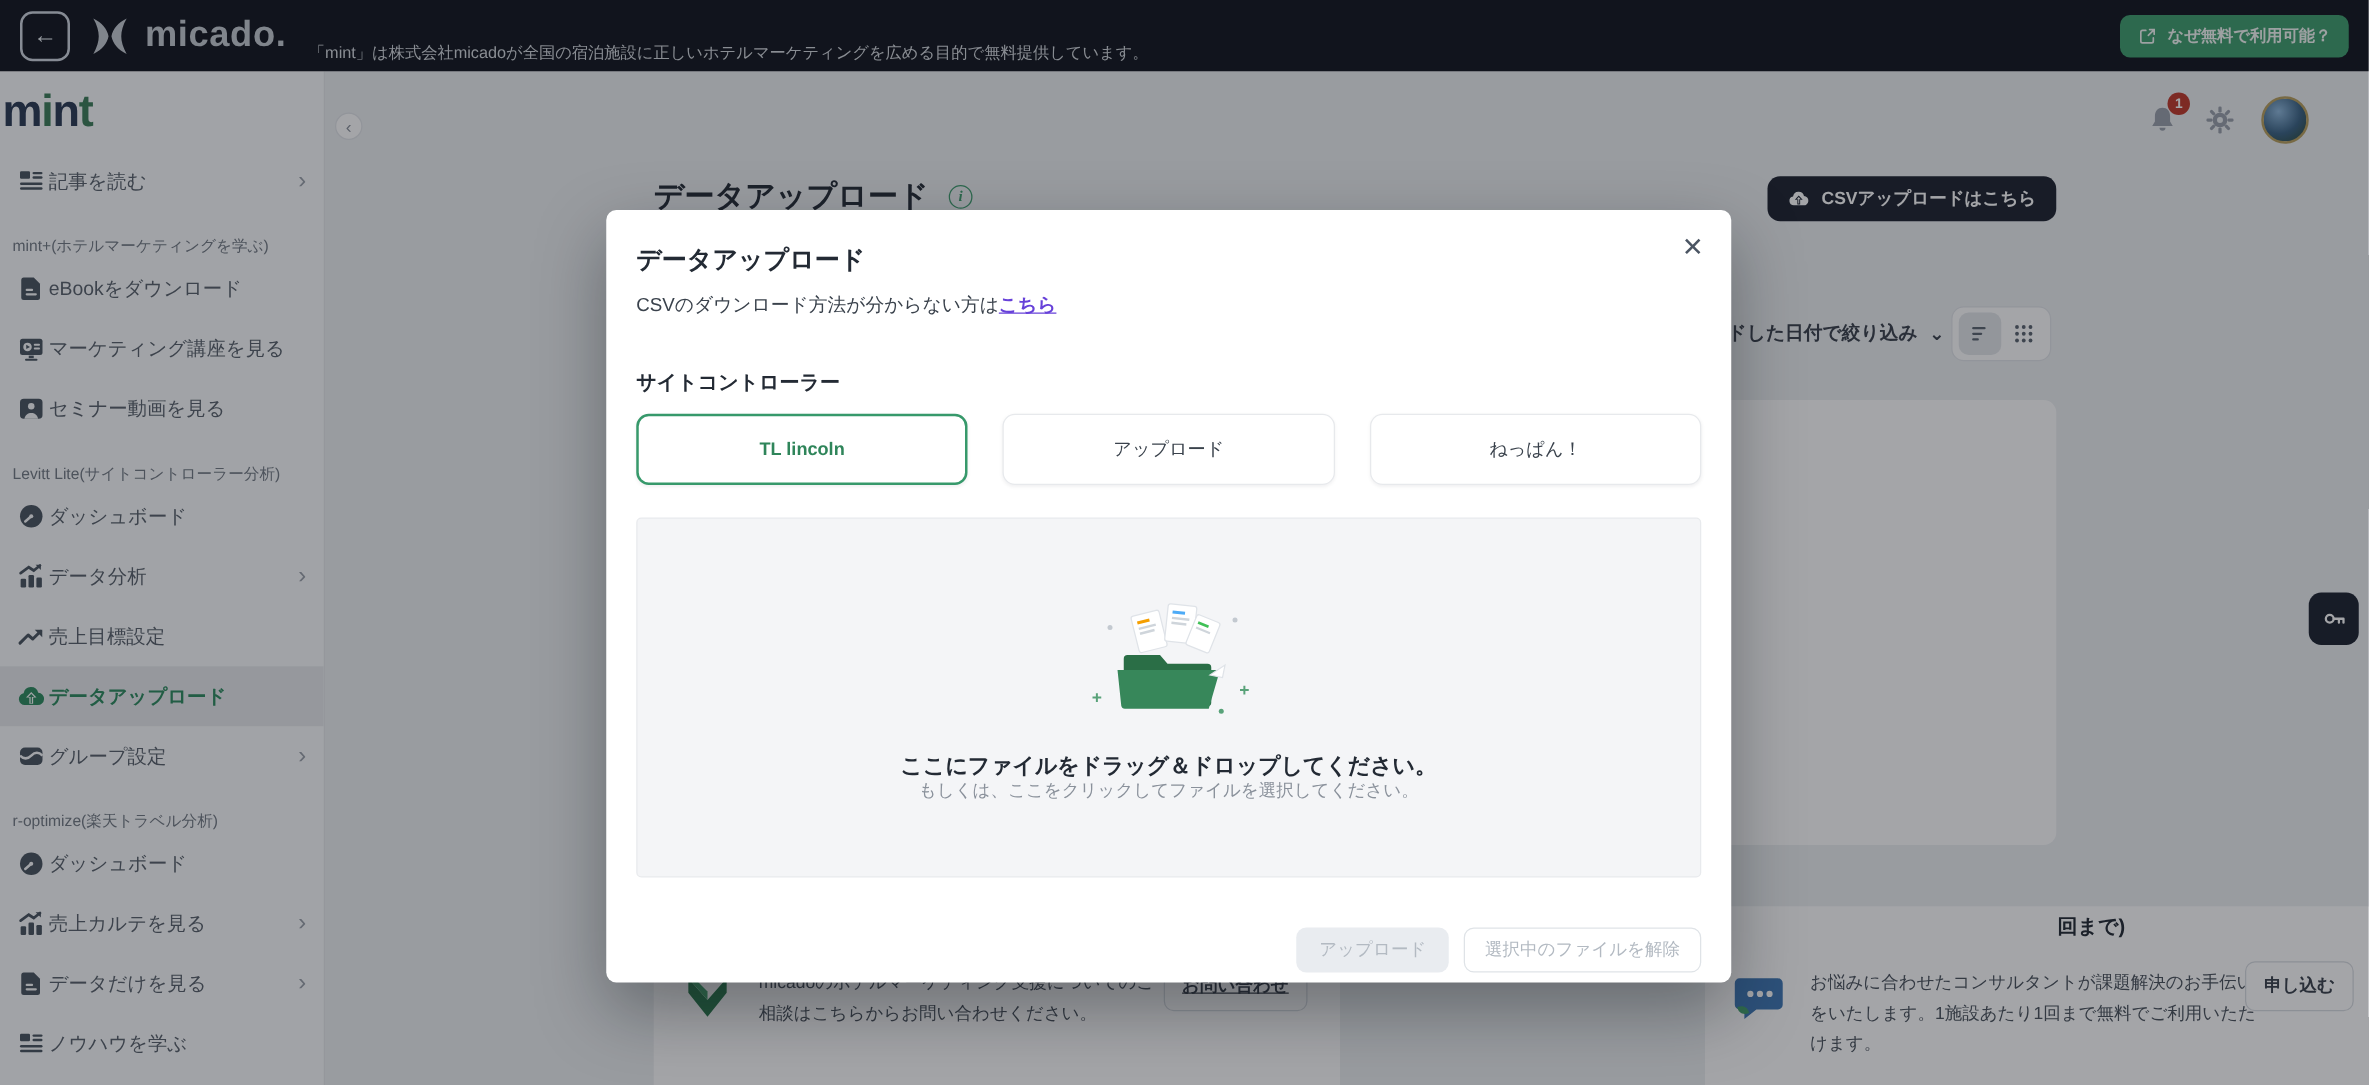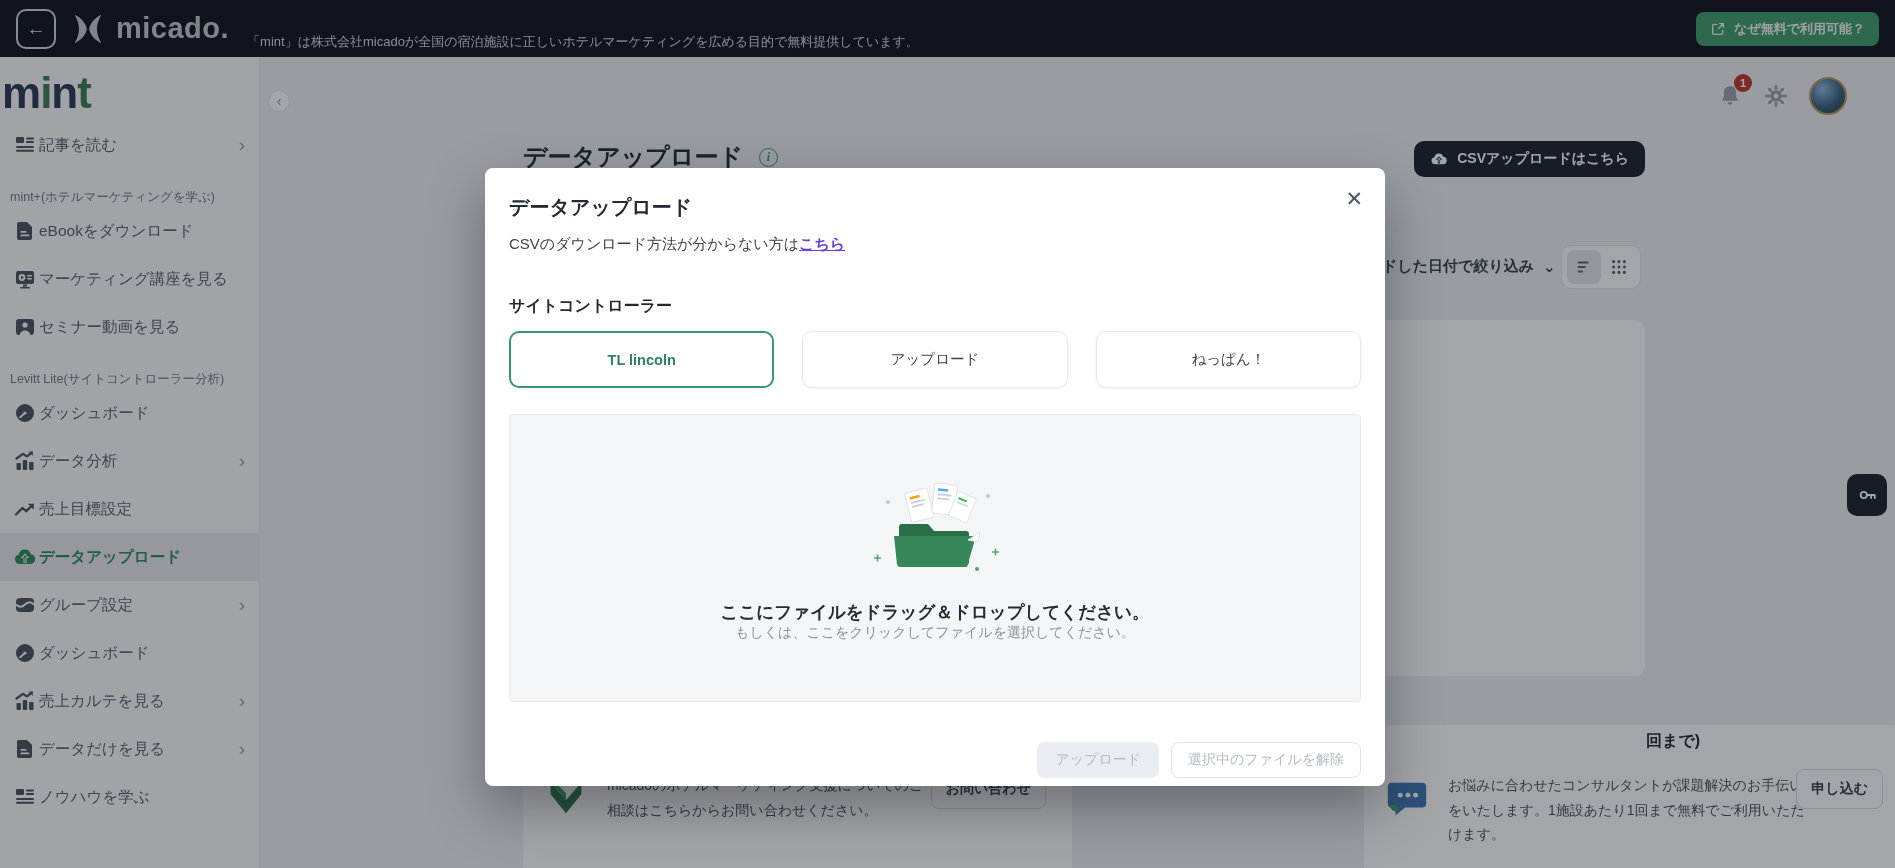--- a/index.html
+++ b/index.html
@@ -10,21 +10,21 @@
   
   .topbar{position:absolute;top:0;left:0;right:0;height:57px;background:#12161f;display:flex;align-items:center;padding:0 16px;z-index:5;}
   .back-btn{width:40px;height:40px;border:2px solid #cfd6df;border-radius:10px;background:transparent;color:#e7ebf0;font-size:19px;display:flex;align-items:center;justify-content:center;cursor:pointer;flex:none;}
   .butterfly{margin-left:12px;flex:none;}
   .brand-text{margin-left:8px;font-size:29px;font-weight:bold;color:#c6cbd2;letter-spacing:.5px;}
   .tagline{margin-left:18px;font-size:13px;color:#d4d8dd;margin-top:26px;}
   .free-btn{margin-left:auto;height:34px;background:#3f9e6e;border:none;border-radius:8px;color:#f4f8f5;font-size:13px;font-weight:bold;display:flex;align-items:center;gap:8px;padding:0 14px;cursor:pointer;}
 
   
   .sidebar{position:absolute;top:57px;left:0;bottom:0;width:260px;background:#fbfcfd;border-right:1px solid #e7e9ec;overflow:hidden;z-index:2;}
-  .mint-logo{padding:12px 0 0 2px;font-size:44px;font-weight:bold;line-height:1.1;height:64px;letter-spacing:-1px;}
+  .mint-logo{padding:12px 0 0 2px;font-size:36px;font-weight:bold;line-height:1.1;height:64px;letter-spacing:-1px;}
   .mint-logo .navy{color:#2b3a55;}
   .mint-logo .green{color:#3c7d5a;}
   .collapse-btn{position:absolute;top:90px;left:268px;width:22px;height:22px;border-radius:50%;background:#fff;border:1px solid #e2e5e9;color:#8a919b;font-size:14px;display:flex;align-items:center;justify-content:center;cursor:pointer;z-index:6;}
   .s-group-header{font-size:12.5px;font-weight:normal;color:#737b85;padding:20px 14px 0 10px;height:38px;}
   .s-item{display:flex;align-items:center;gap:1px;height:48px;padding:0 14px 0 12px;margin-top:0;color:#59626c;font-size:15.5px;cursor:pointer;}
   .s-item:first-child{margin-top:12px;}
   .s-ic{width:26px;height:26px;display:flex;align-items:center;justify-content:center;flex:none;}
   .s-ic svg{width:24px;height:24px;fill:#4a5560;}
   .s-chev{margin-left:auto;color:#9aa1aa;font-size:19px;}
   .s-item.active{background:#e9ebee;color:#2e8b5f;font-weight:bold;}
@@ -49,21 +49,21 @@
 
   
   .bcard{position:absolute;top:668px;background:#fff;border-radius:12px;height:200px;}
   .card-contact{left:263px;width:549px;}
   .card-consult{left:1104px;width:541px;}
   .bcard .b-ic{position:absolute;left:20px;top:50px;}
   .bcard .b-text{position:absolute;left:84px;top:48px;font-size:14px;color:#4b535d;line-height:1.75;}
   .card-contact .b-text{width:330px;}
   .card-consult .b-text{width:368px;}
   .card-btn{position:absolute;top:44px;height:40px;background:#fff;border:1px solid #d9dde2;border-radius:8px;font-size:14px;font-weight:bold;color:#3a424c;padding:0 14px;cursor:pointer;}
-  .card-contact .card-btn{right:26px;}
+  .card-contact .card-btn{right:26px;text-decoration:underline;}
   .card-consult .card-btn{right:22px;}
   .consult-title-frag{position:absolute;left:282px;top:6px;font-size:16px;font-weight:bold;color:#232a34;white-space:nowrap;}
 
   
   .key-fab{position:absolute;right:8px;top:474px;width:40px;height:42px;background:#1c2330;border-radius:10px;border:none;display:flex;align-items:center;justify-content:center;cursor:pointer;z-index:10;}
 
   
   .overlay{position:absolute;inset:0;background:rgba(15,19,26,.38);z-index:20;}
   .modal{position:absolute;left:485px;top:168px;width:900px;height:618px;background:#fff;border-radius:8px;box-shadow:0 22px 55px rgba(10,14,20,.35);z-index:30;padding:26px 24px;}
   .modal-title{font-size:20px;font-weight:bold;color:#232a34;}
@@ -278,20 +278,21 @@
   <div class="s-item">
     <span class="s-ic">
         <svg>
           <use href="#i-group"></use>
         </svg>
       </span>
     <span>グループ設定</span>
     <span class="s-chev">›</span>
   </div>
 
+  <div class="s-group-header">r-optimize(楽天トラベル分析)</div>
   <div class="s-item">
     <span class="s-ic">
         <svg>
           <use href="#i-gauge"></use>
         </svg>
       </span>
     <span>ダッシュボード</span>
   </div>
   <div class="s-item">
     <span class="s-ic">

